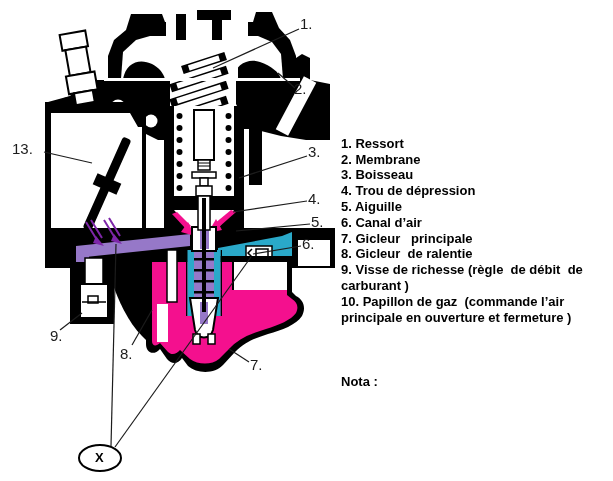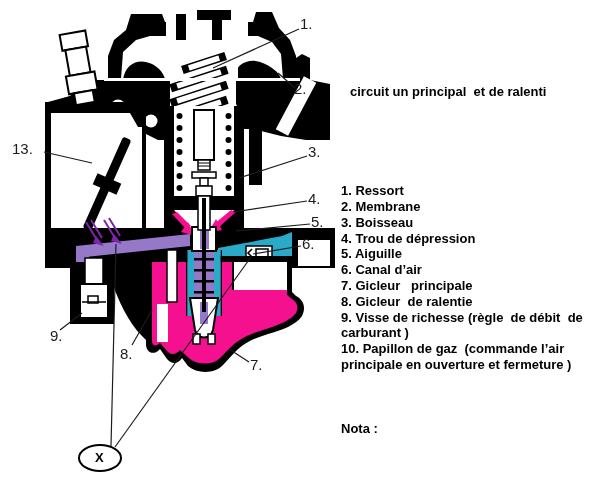--- a/index.html
+++ b/index.html
@@ -253,18 +253,17 @@
   <div class="callout" style="left:311px;top:214px;">5.</div>
   <div class="callout" style="left:302px;top:236px;">6.</div>
   <div class="callout" style="left:250px;top:357px;">7.</div>
   <div class="callout" style="left:120px;top:346px;">8.</div>
   <div class="callout" style="left:50px;top:328px;">9.</div>
   <div class="callout" style="left:12px;top:141px;">13.</div>
   <div class="xmark" style="left:95px;top:450px;">X</div>
 
   <div class="textcol">
     <div class="intro">
-      <div>circuit un principal  et de ralenti</div>
     </div>
     <div class="list"><div>1. Ressort</div><div>2. Membrane</div><div>3. Boisseau</div><div>4. Trou de dépression</div><div>5. Aiguille</div><div>6. Canal d’air</div><div>7. Gicleur   principale</div><div>8. Gicleur  de ralentie</div><div>9. Visse de richesse (règle  de débit  de</div><div>carburant )</div><div>10. Papillon de gaz  (commande l’air</div><div>principale en ouverture et fermeture )</div></div>
     <div class="nota"><div>Nota :</div></div>
   </div>
 </div>
 
 </body></html>

